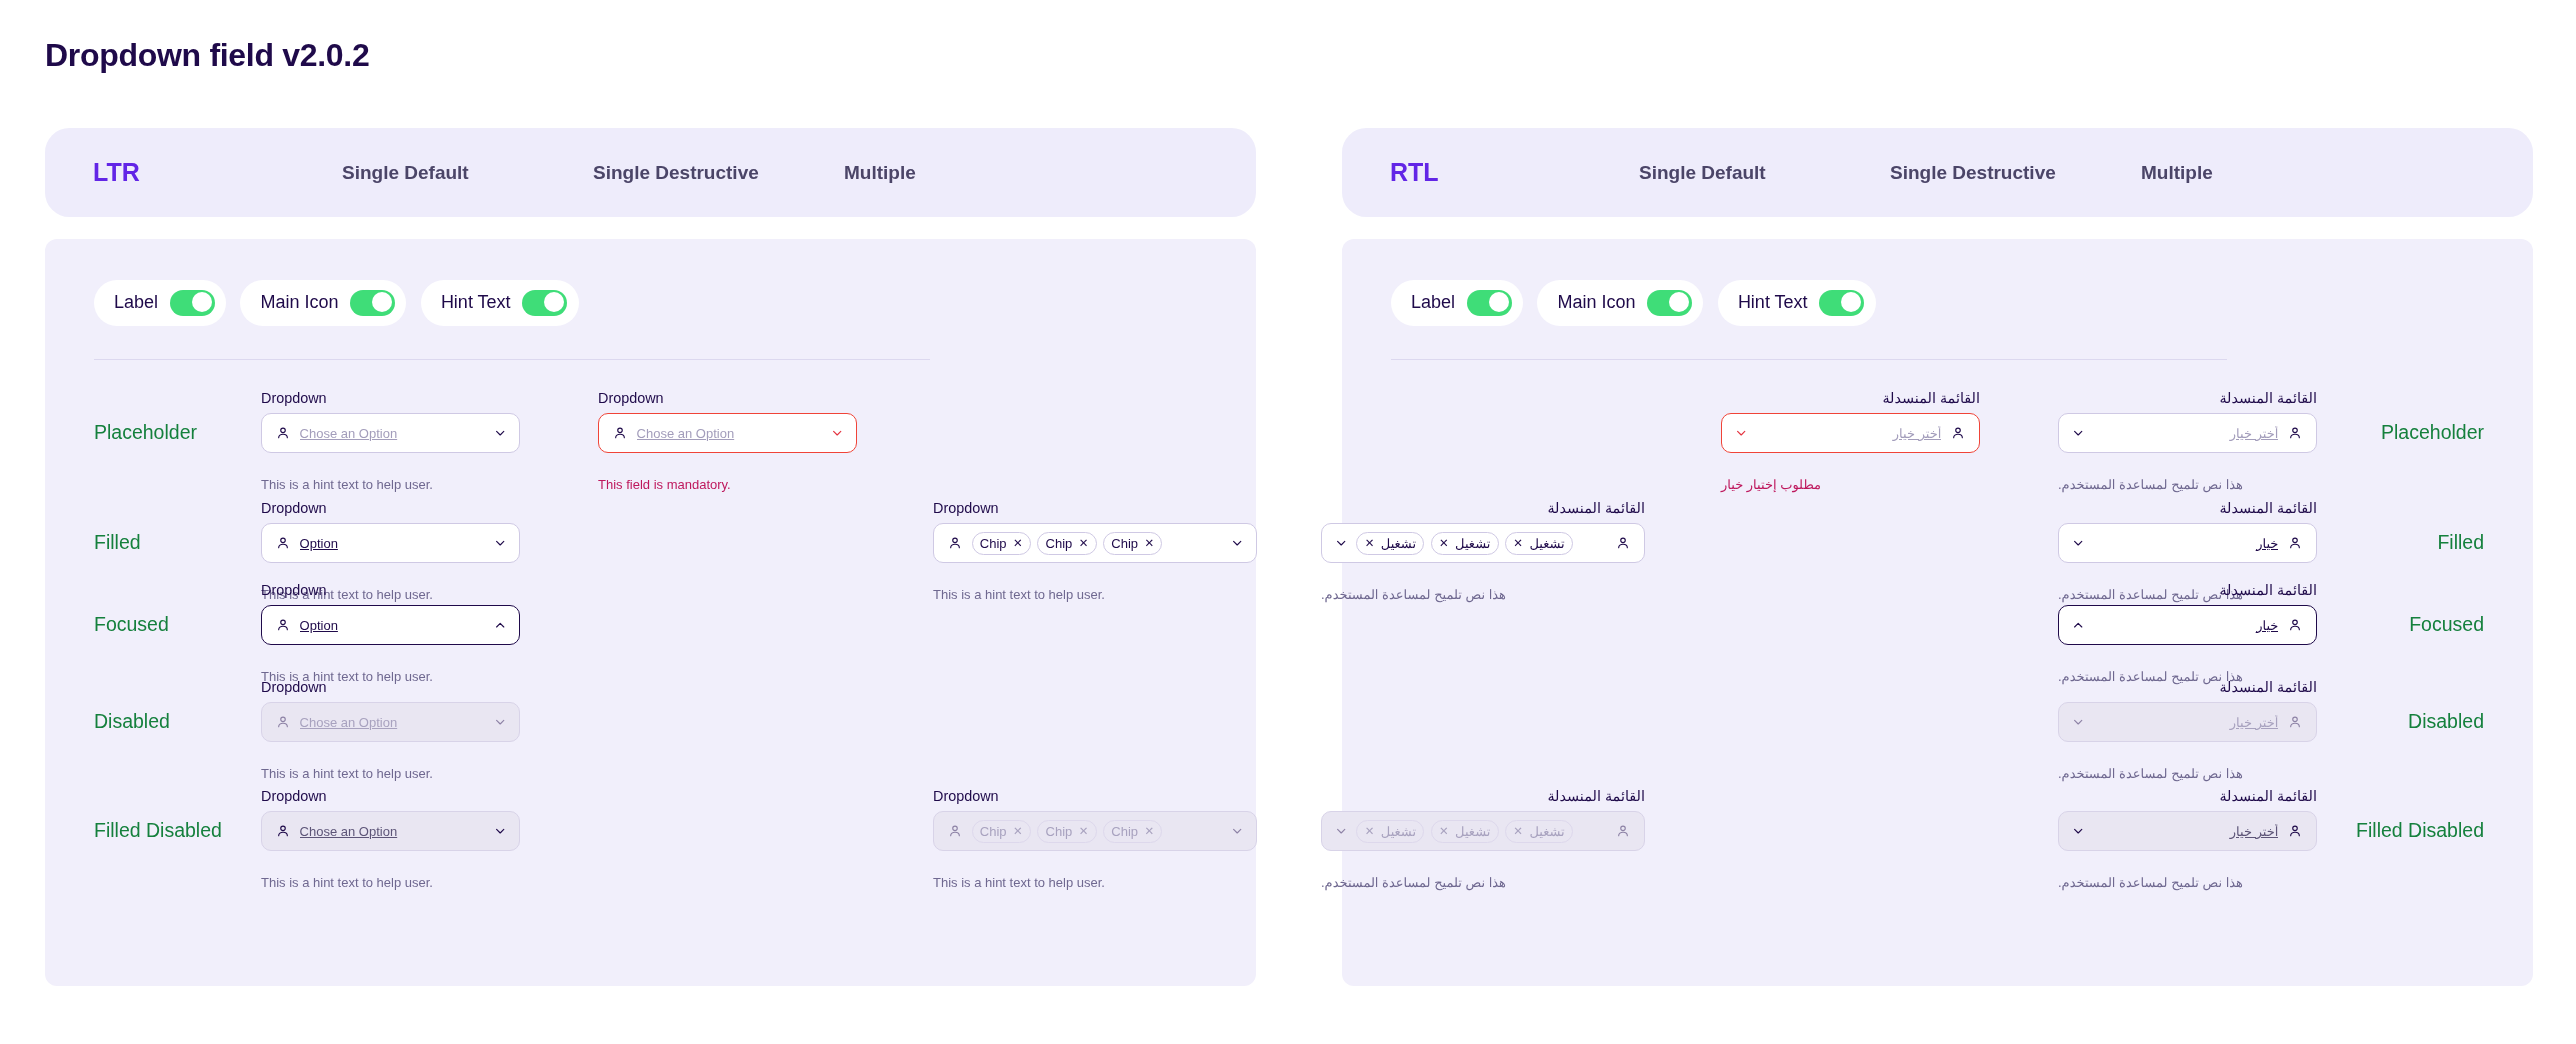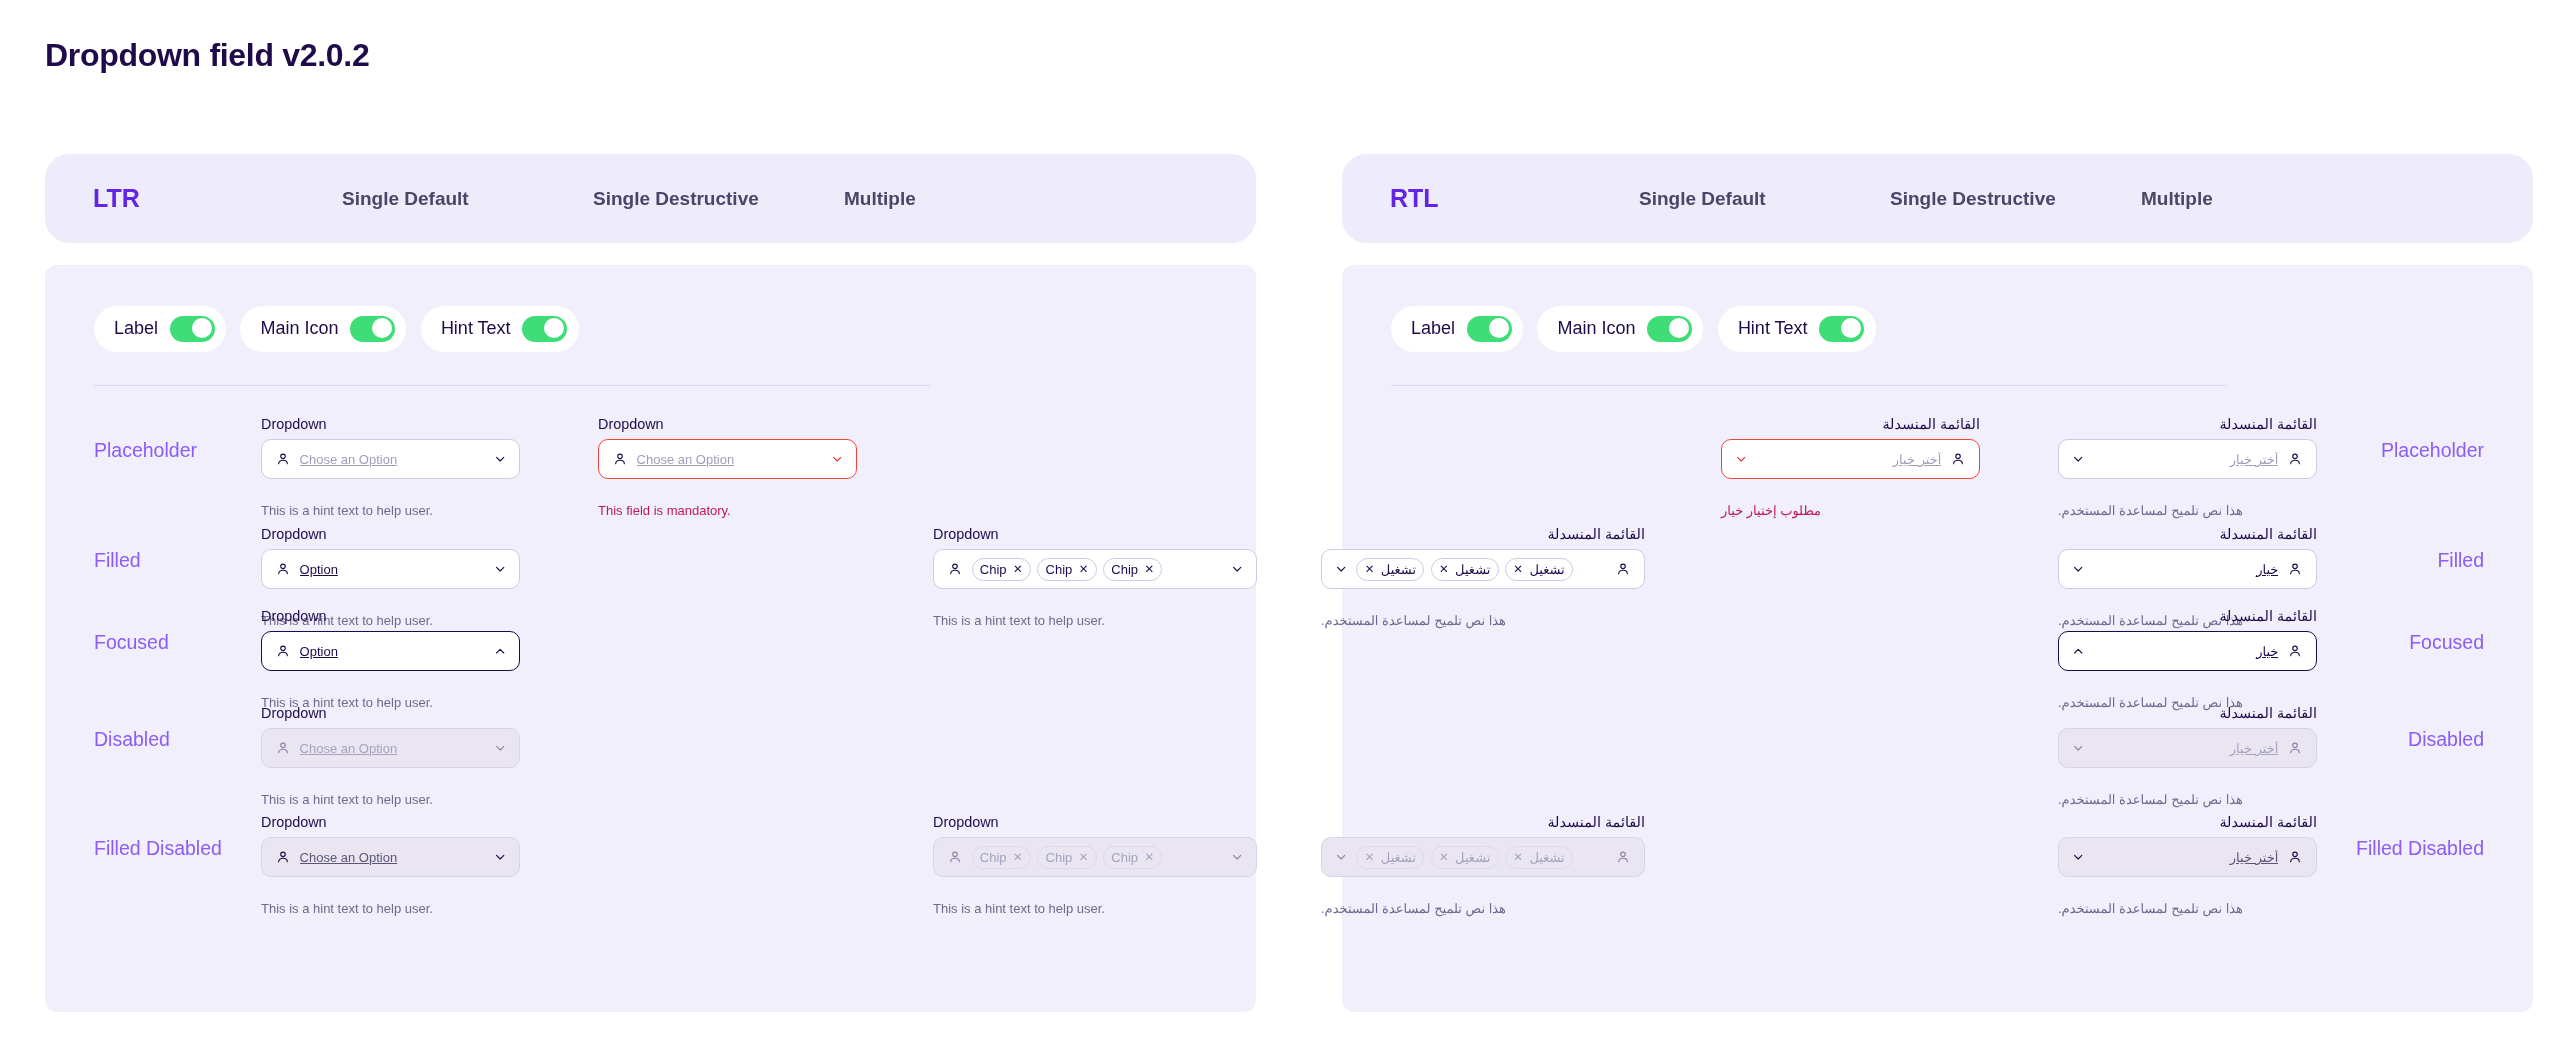--- a/index.html
+++ b/index.html
@@ -20,21 +20,20 @@
   
   .panel-col { position: absolute; top: 128px; width: 1211px; }
   .panel-col.ltr { left: 45px; }
   .panel-col.rtl { left: 1322px; padding-left: 20px; }
 
   .tabbar {
     height: 89px; border-radius: 24.5px;
     background: #eeecfb;
     display: flex; align-items: center;
     padding: 0 48px;
-    margin-top: 26px;
   }
   .dir-badge {
     font-size: 25px; font-weight: 700; color: #6225e6;
     width: 249px; flex: none;
   }
   .tab-item {
     font-size: 19px; color: #4b4568; font-weight: 700;
     width: 251px; flex: none;
   }
 
@@ -69,22 +68,22 @@
   }
 
   .divider {
     position: absolute; top: 120px; left: 49px;
     width: 836px; height: 0.7px; background: #dcd8ef;
   }
 
   
   .row { position: absolute; left: 0; width: 100%; height: 108px; }
   .row-label {
-    position: absolute; left: 49px; top: 8px;
-    font-size: 19.5px; color: #8b5cf6; font-weight: 400; white-space: nowrap;
+    position: absolute; left: 49px; top: 16px;
+    font-size: 19.5px; color: #15803d; font-weight: 400; white-space: nowrap;
   }
   .rtl .row-label { left: auto; right: 49px; }
 
   .field-col { position: absolute; top: -14.4px; width: 259px; }
   .col-a { left: 216px; }
   .col-b { left: 553px; }
   .col-c { left: 888px; width: 324px; }
   .rtl .col-a { left: auto; right: 216px; }
   .rtl .col-b { left: auto; right: 553px; }
   .rtl .col-c { left: auto; right: 888px; width: 324px; }

